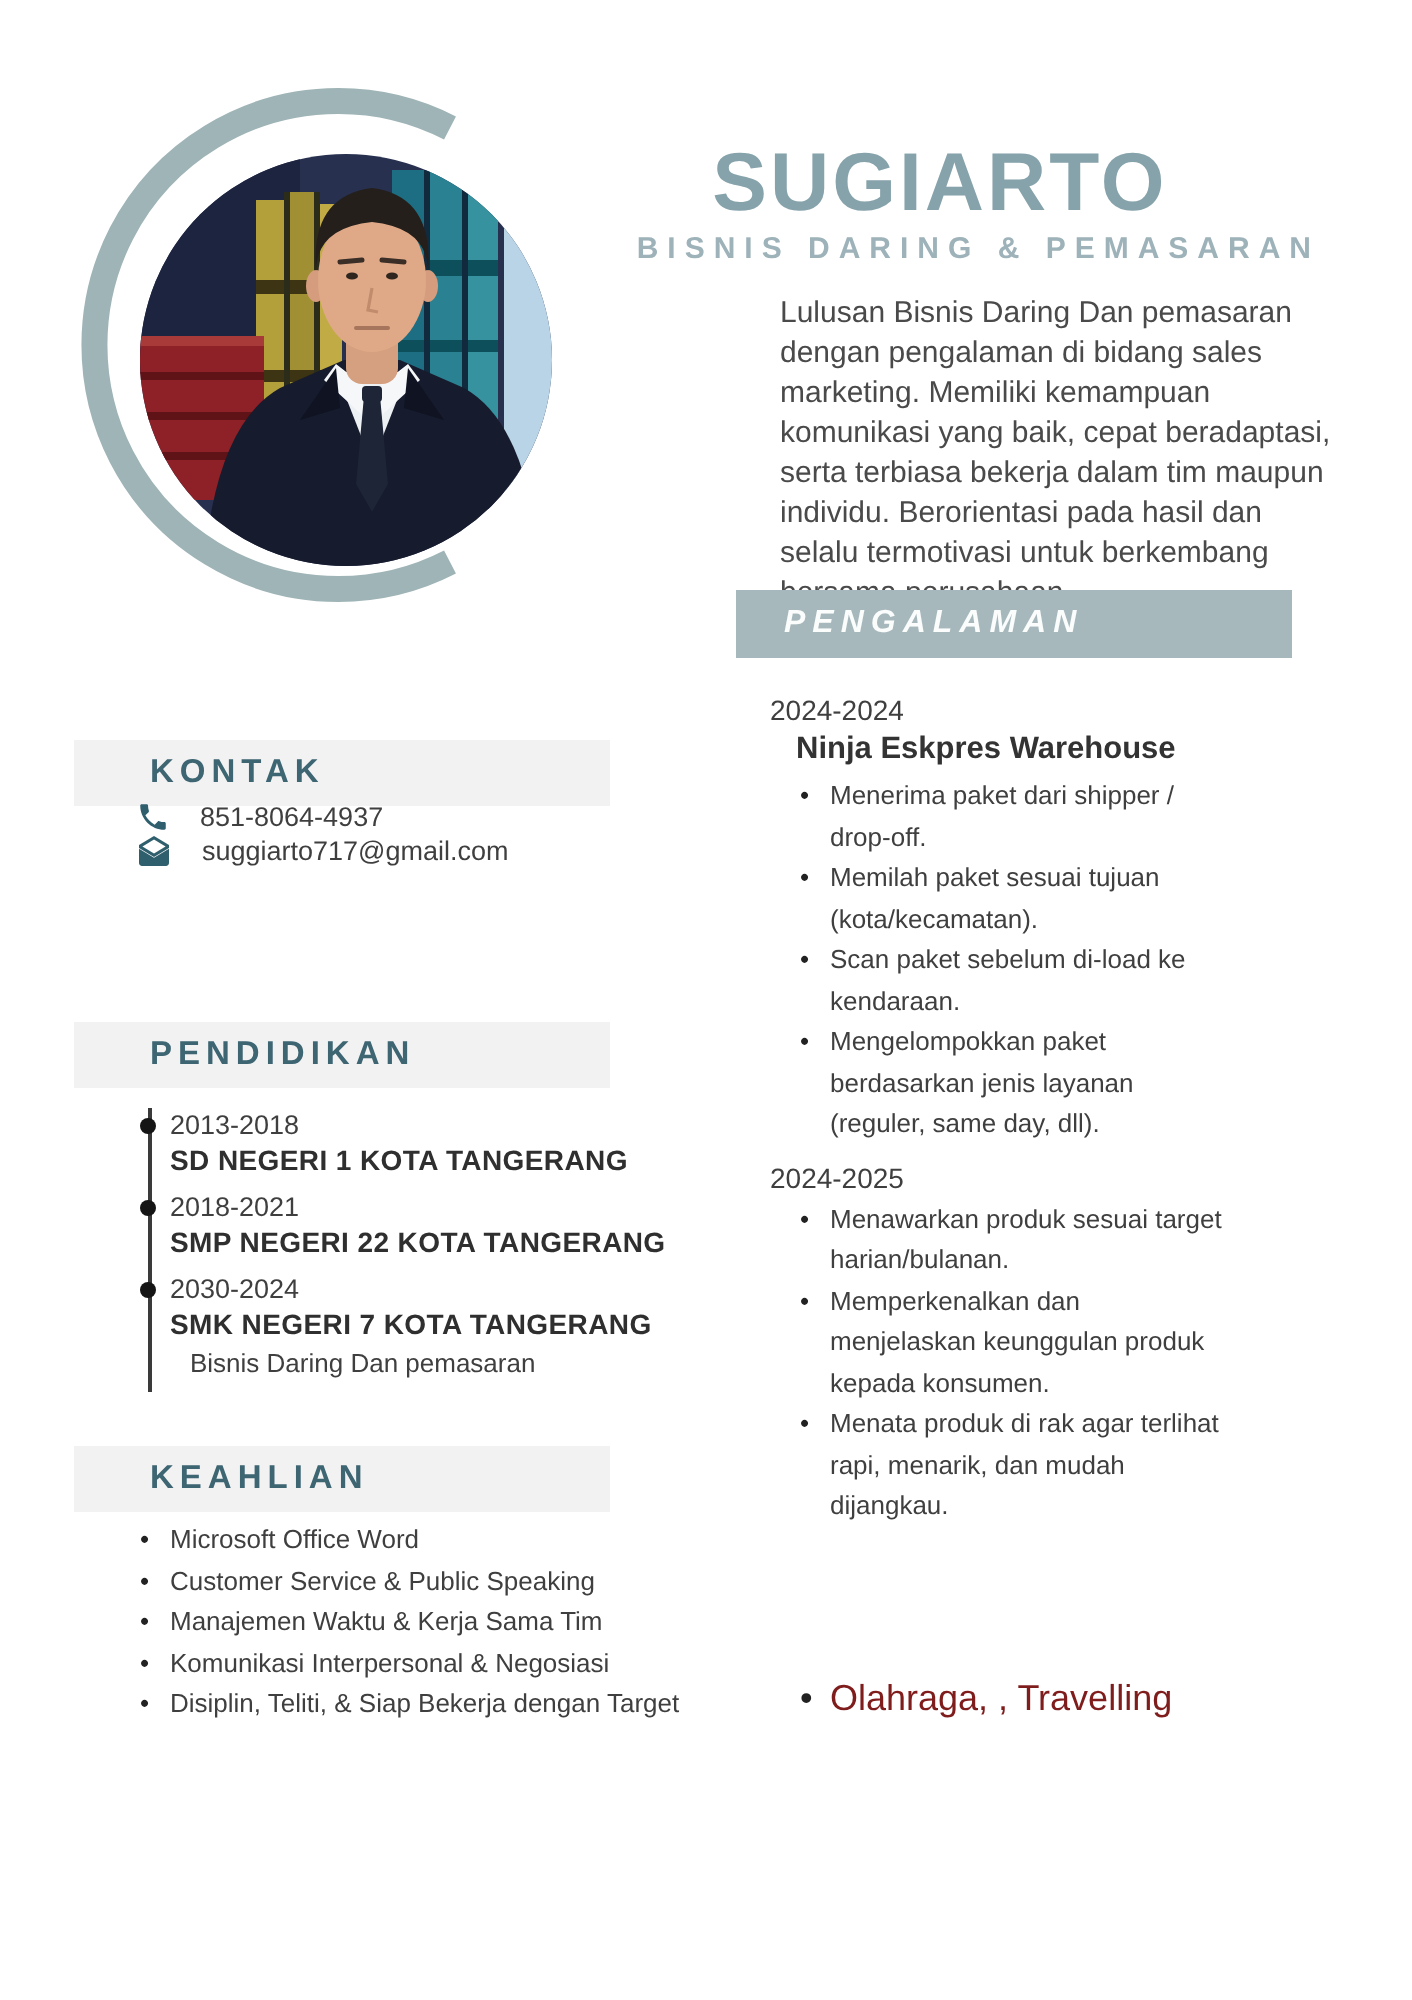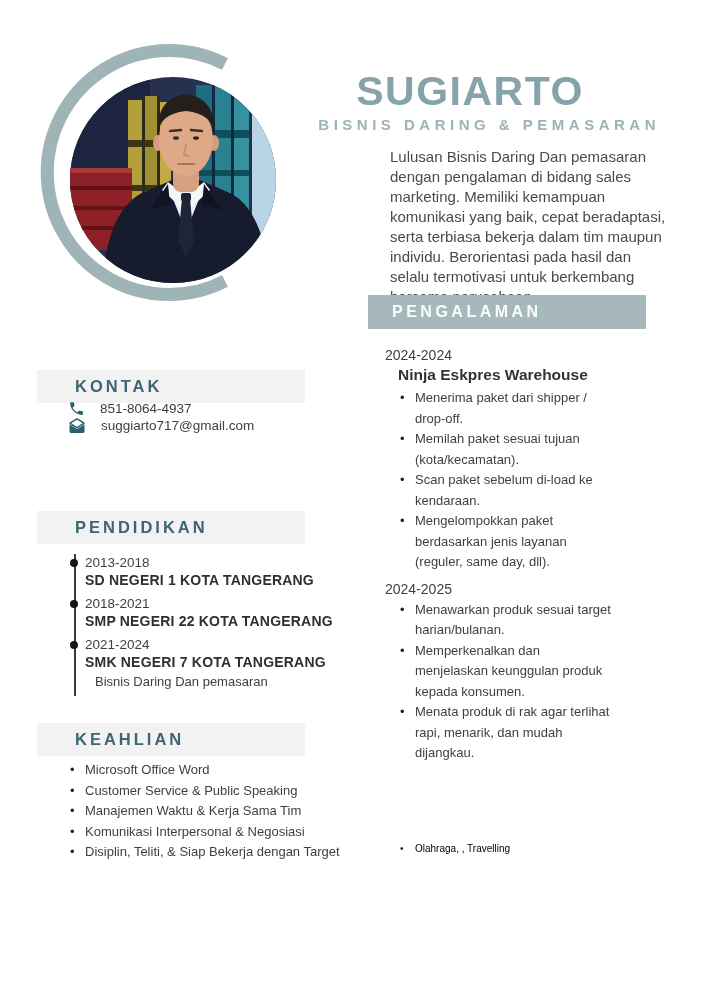--- a/index.html
+++ b/index.html
@@ -23,21 +23,21 @@
   }
   .summary {
     position:absolute; left:390px; top:147px; width:278px;
     font-size:15px; line-height:20px; color:#4a4a4a;
   }
 
   
   .banner-right {
     position:absolute; background:#a6b8bc; color:#fbfcfc;
     font-weight:700; font-size:16px; letter-spacing:3.5px;
-    display:flex; align-items:center; padding-left:24px; box-sizing:border-box;
+    display:flex; align-items:center; padding-left:24px; box-sizing:border-box;font-style:italic;
   }
   #banner-pengalaman { left:368px; top:295px; width:278px; height:34px; }
   #banner-hobi       { left:368px; top:788px; width:306px; height:39px; }
 
   .banner-left {
     position:absolute; left:37px; width:268px; height:33px;
     background:#f2f2f3; color:#3d6572;
     font-weight:700; font-size:16.5px; letter-spacing:3px;
     display:flex; align-items:center; padding-left:38px; box-sizing:border-box;
   }
@@ -70,21 +70,21 @@
   .skills li { margin-bottom:7.5px; line-height:13px; }
 
   
   .exp { position:absolute; left:385px; top:346px; width:282px; }
   .job { margin-bottom:7px; }
   .job-years   { font-size:14px; color:#3f3f3f; line-height:18px; }
   .job-company { font-size:15.5px; font-weight:700; color:#333333; line-height:22px; margin-left:13px; width:240px; }
   .job ul.dotlist { margin:2px 0 0 13px; width:218px; font-size:13px; line-height:20.5px; color:#3f3f3f; }
 
   
-  .hobbies { position:absolute; left:398px; top:840px; width:240px; font-size:10px; color:#000000; }
+  .hobbies { position:absolute; left:398px; top:840px; width:240px; font-size:18px; color:#7f1d1d; }
   .hobbies li { line-height:18px; }
 </style>
 </head>
 <body>
 
 <div class="page">
 
   <svg class="photo-svg" width="330" height="310" viewBox="0 0 330 310">
     <defs>
       <clipPath id="photoClip">
@@ -190,21 +190,21 @@
   <div class="edu">
     <div class="edu-item">
       <div class="edu-years">2013-2018</div>
       <div class="edu-school">SD NEGERI 1 KOTA TANGERANG</div>
     </div>
     <div class="edu-item">
       <div class="edu-years">2018-2021</div>
       <div class="edu-school">SMP NEGERI 22 KOTA TANGERANG</div>
     </div>
     <div class="edu-item">
-      <div class="edu-years">2021-2024</div>
+      <div class="edu-years">2030-2024</div>
       <div class="edu-school">SMK NEGERI 7 KOTA TANGERANG</div>
       <div class="edu-note">Bisnis Daring Dan pemasaran</div>
     </div>
   </div>
 
   <ul class="dotlist skills">
 
   <li>Microsoft Office Word</li>
       <li>Customer Service &amp; Public Speaking</li>
       <li>Manajemen Waktu &amp; Kerja Sama Tim</li>

